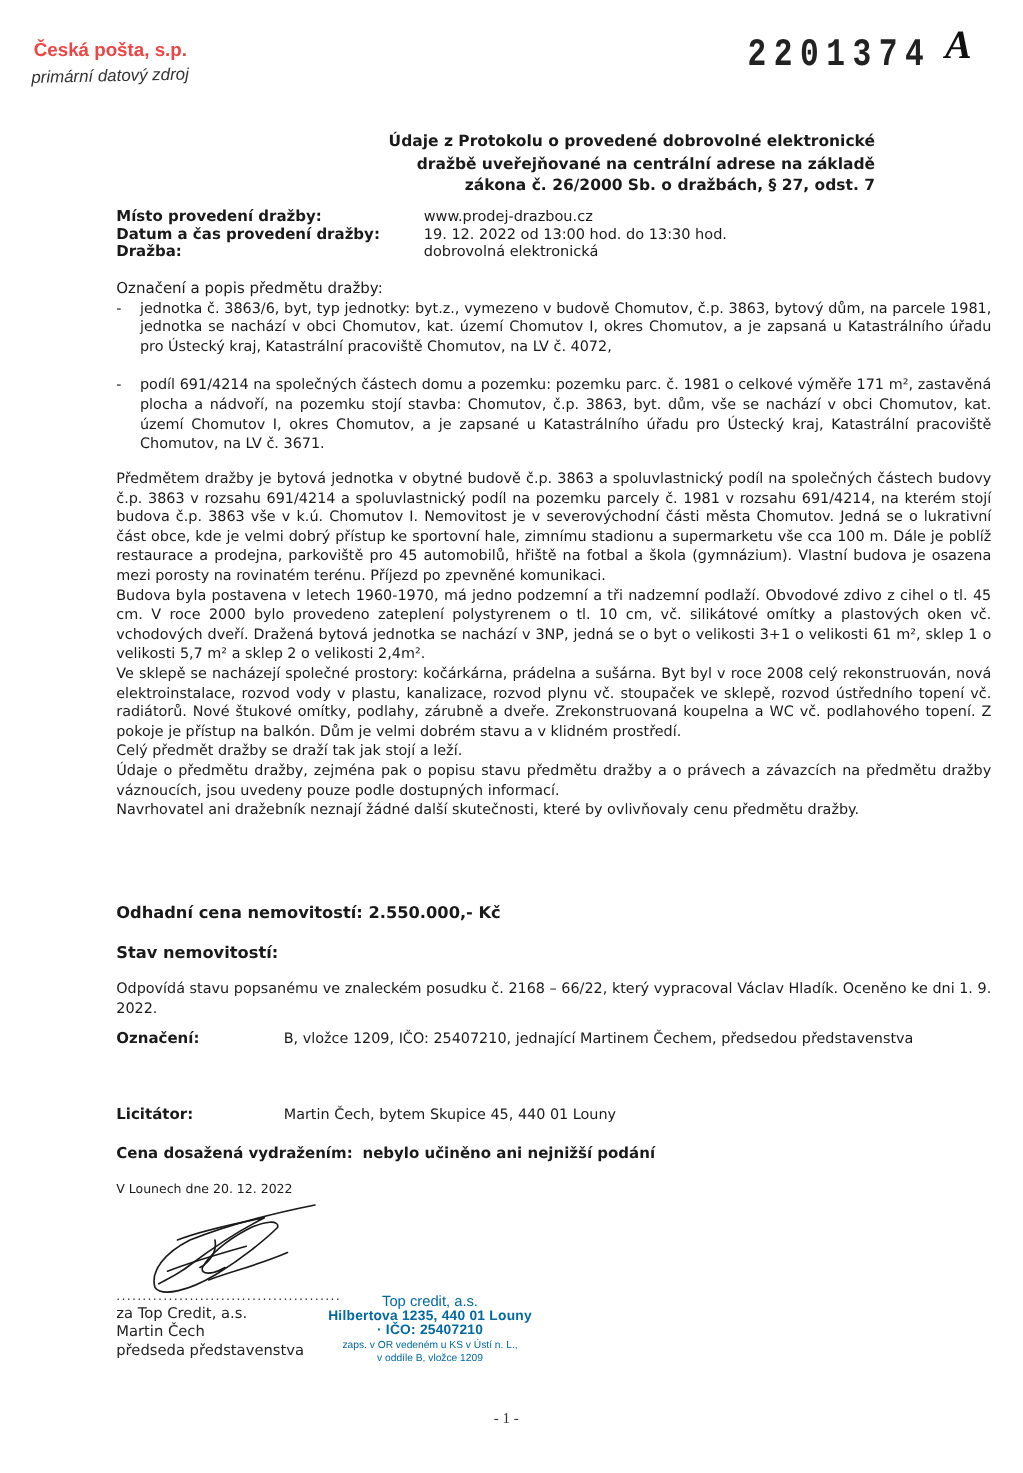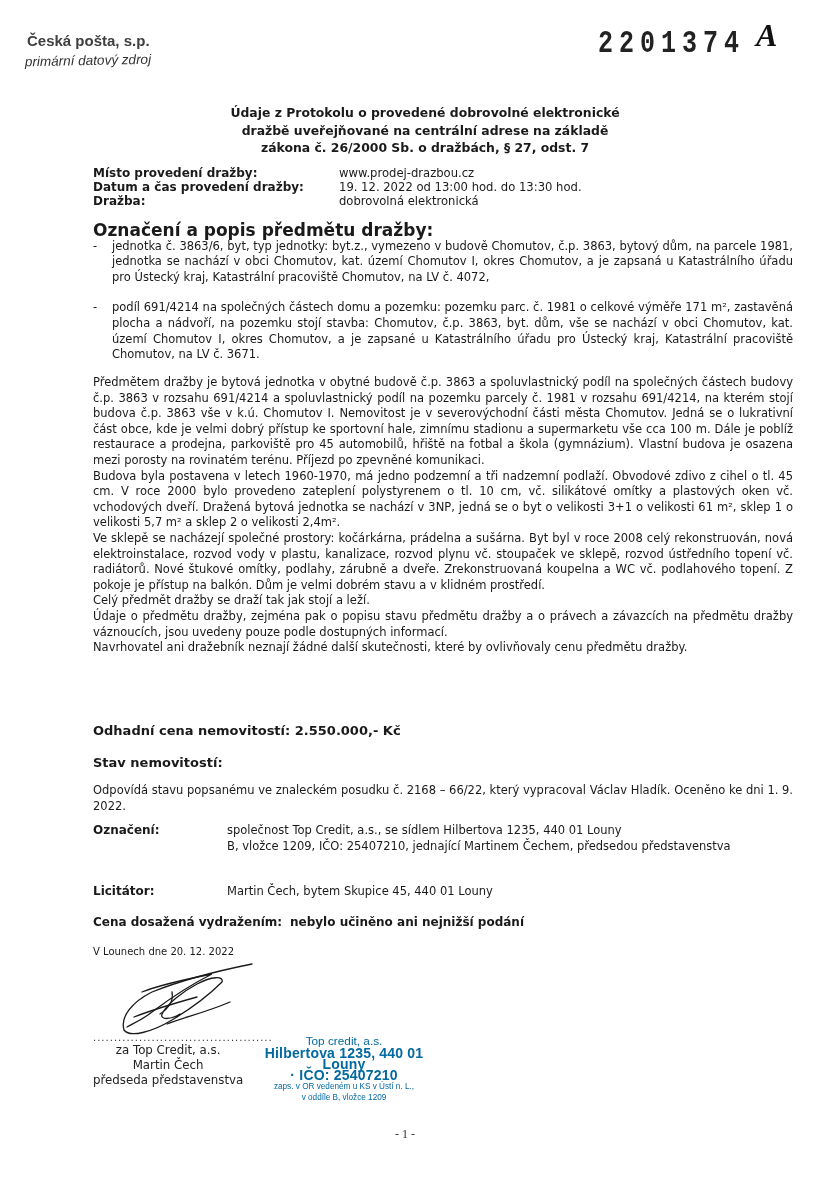--- a/index.html
+++ b/index.html
@@ -1,42 +1,42 @@
 <!DOCTYPE html>
 <html><head>
 <meta charset="utf-8">
 <style>
   html, body { margin: 0; padding: 0; background: #ffffff; }
   body { width: 818px; height: 1178px; position: relative; overflow: hidden; color: #1a1a1a; font-family: "DejaVu Sans", sans-serif; }
   .abs { position: absolute; }
-  .stamp-issuer { left: 27px; top: 32px; font-family: "Liberation Sans", sans-serif; font-weight: bold; font-size: 15px; color: #404040; }
+  .stamp-issuer { left: 27px; top: 32px; font-family: "Liberation Sans", sans-serif; font-weight: bold; font-size: 15px; color: #ef4444; }
   .stamp-source { left: 25px; top: 53px; font-family: "Liberation Sans", sans-serif; font-style: italic; font-size: 13.5px; color: #333; transform: rotate(-1.2deg); }
   .doc-number { left: 598px; top: 26px; font-family: "Liberation Mono", monospace; font-weight: bold; font-size: 25px; letter-spacing: 6px; color: #222; transform: scaleY(1.25); transform-origin: left top; }
   .doc-suffix { left: 756px; top: 17px; font-family: "Liberation Serif", serif; font-weight: bold; font-style: italic; font-size: 32px; color: #111; }
-  .title { left: 150px; top: 104px; width: 550px; text-align: center; font-weight: bold; font-size: 12.4px; line-height: 17.5px; }
+  .title { left: 150px; top: 104px; width: 550px; text-align: right; font-weight: bold; font-size: 12.4px; line-height: 17.5px; }
   .info { left: 93px; top: 166px; font-size: 12px; line-height: 14.2px; }
   .info-row { display: flex; }
   .info-label { width: 246px; font-weight: bold; }
   .info-value { font-size: 11.6px; }
   .body { left: 93px; width: 700px; font-size: 11.5px; line-height: 15.6px; text-align: justify; }
-  .section-heading { font-weight: bold; font-size: 17px; }
+  .section-heading { font-weight: normal; font-size: 12px; }
   .bullet { display: flex; }
   .bullet-dash { width: 19px; flex: none; }
   .bullet-text { flex: 1; }
   .para { margin: 0; }
   .bold12 { font-weight: bold; font-size: 13px; }
   .kv { display: flex; font-size: 11.5px; line-height: 15.6px; }
   .kv .k { width: 134px; font-weight: bold; font-size: 12px; }
   .signoff { left: 93px; top: 946px; font-size: 10px; }
   .sig-svg { left: 112px; top: 962px; }
   .sig-dots { left: 93px; top: 1032px; font-size: 10px; letter-spacing: 1px; color: #333; }
-  .sig-block { left: 93px; top: 1043px; font-size: 11.8px; line-height: 14.8px; color: #222; text-align: center; }
+  .sig-block { left: 93px; top: 1043px; font-size: 11.8px; line-height: 14.8px; color: #222; }
   .seal { left: 244px; top: 1034px; width: 200px; text-align: center; font-family: "Liberation Sans", sans-serif; color: #0369a1; }
   .seal .s1 { font-size: 11.8px; line-height: 14px; }
-  .seal .s2 { font-size: 14px; font-weight: bold; line-height: 11px; letter-spacing: 0.2px; }
+  .seal .s2 { font-size: 11px; font-weight: bold; line-height: 11px; letter-spacing: 0.2px; }
   .seal .s3 { font-size: 8.2px; line-height: 11px; }
   .page-num { left: 395px; top: 1127px; font-family: "Liberation Serif", serif; font-size: 12px; color: #333; }
 </style>
 </head>
 <body>
 
 <div class="abs stamp-issuer">Česká pošta, s.p.</div>
 <div class="abs stamp-source">primární datový zdroj</div>
 <div class="abs doc-number">2201374</div>
 <div class="abs doc-suffix">A</div>
@@ -85,21 +85,20 @@
 </div>
 
 <div class="abs body bold12" style="top:723px;">Odhadní cena nemovitostí: 2.550.000,- Kč</div>
 
 <div class="abs body bold12" style="top:755px;">Stav nemovitostí:</div>
 <div class="abs body" style="top:783px;">Odpovídá stavu popsanému ve znaleckém posudku č. 2168 – 66/22, který vypracoval Václav Hladík. Oceněno ke dni 1. 9. 2022.</div>
 
 <div class="abs kv" style="left:93px; top:823px;">
   <span class="k">Označení:</span>
   <div>
-    <div>společnost Top Credit, a.s., se sídlem Hilbertova 1235, 440 01 Louny</div>
     <div>B, vložce 1209, IČO: 25407210, jednající Martinem Čechem, předsedou představenstva</div>
   </div>
 </div>
 
 <div class="abs kv" style="left:93px; top:884px;">
   <span class="k">Licitátor:</span>
   <span>Martin Čech, bytem Skupice 45, 440 01 Louny</span>
 </div>
 
 <div class="abs kv" style="left:93px; top:915px;">

